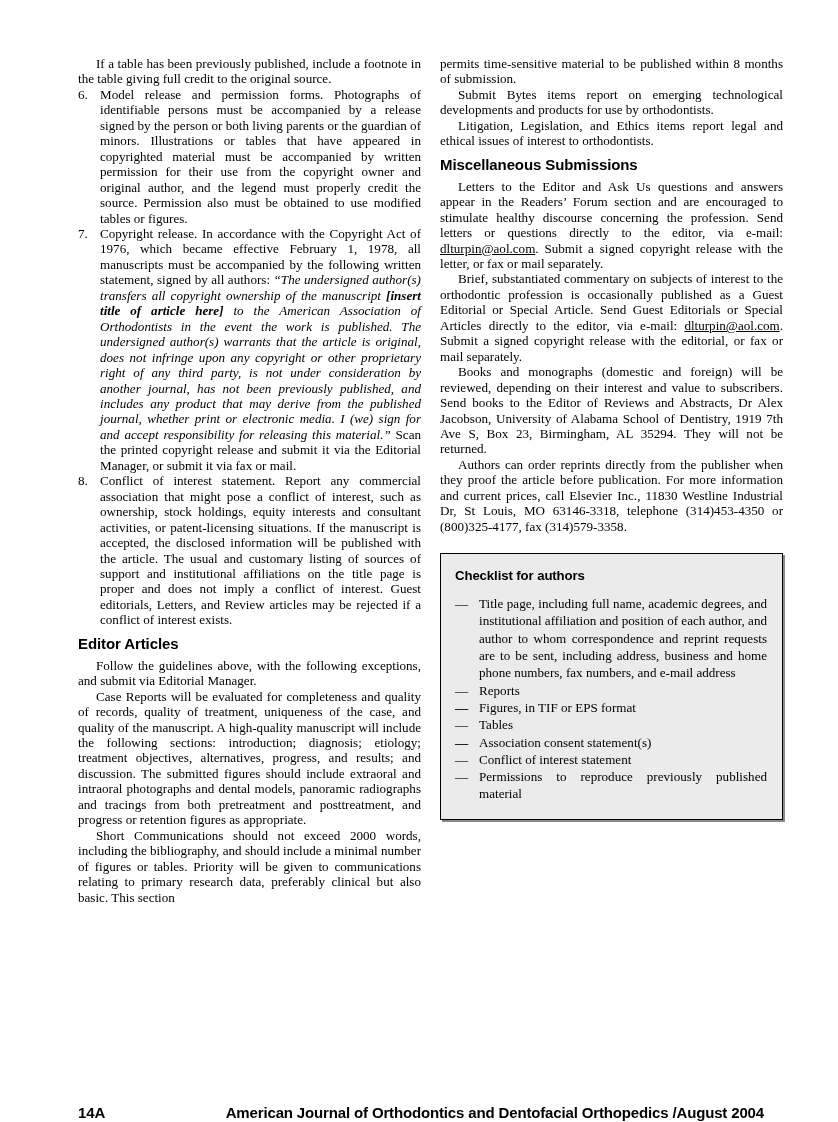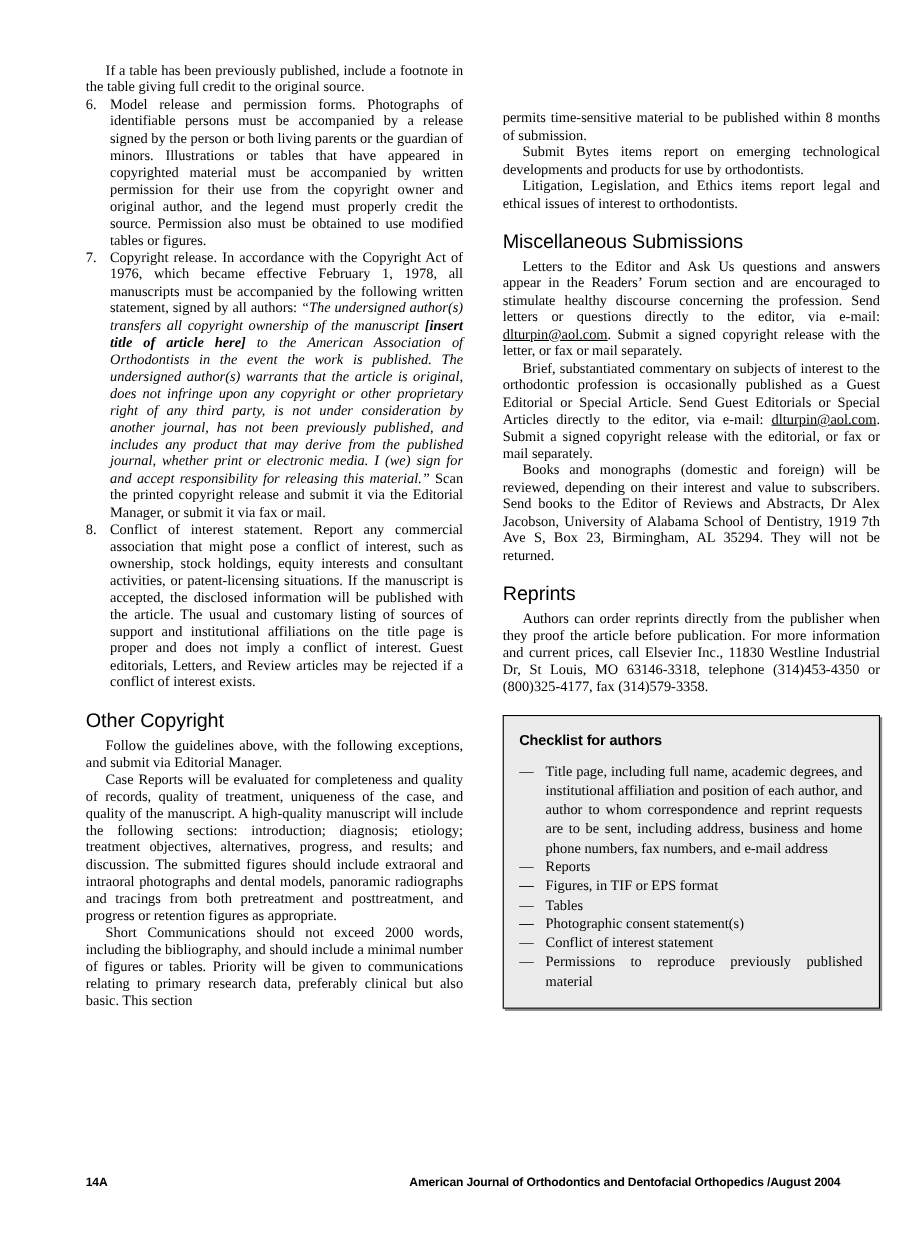--- a/index.html
+++ b/index.html
@@ -18,44 +18,44 @@
   .page {
     position: absolute;
     left: 0; top: 0;
     width: 838px;
     height: 1122px;
     box-sizing: border-box;
     padding: 56px 74px 0 78px;
   }
   .columns {
     display: flex;
-    gap: 36px;
-    align-items: flex-end;
+    gap: 19px;
+    align-items: flex-start;
   }
   .col {
     width: 343px;
     flex: 0 0 343px;
   }
   
   p {
     margin: 0;
     font-size: 13.1px;
     line-height: 15.45px;
     text-align: justify;
     text-justify: inter-word;
     hyphens: manual;
   }
   p.indent { text-indent: 18px; }
   p.noindent { text-indent: 0; }
   .sec-head {
     font-family: "Liberation Sans", "DejaVu Sans", sans-serif;
-    font-size: 18px;
-    font-weight: normal;
+    font-size: 15px;
+    font-weight: bold;
     line-height: 15px;
-    margin: 20px 0 7px 0;
+    margin: 8px 0 7px 0;
     letter-spacing: -0.1px;
   }
   
   ol.numlist {
     margin: 0;
     padding: 0;
     list-style: none;
   }
   ol.numlist > li {
     position: relative;
@@ -107,25 +107,25 @@
     position: absolute;
     left: 0;
     top: 0;
     width: 18px;
   }
   
   .footer {
     position: absolute;
     left: 78px;
     right: 74px;
-    top: 1038px;
+    top: 1073px;
     display: flex;
     align-items: baseline;
     font-family: "Liberation Sans", "DejaVu Sans", sans-serif;
-    font-size: 11px;
+    font-size: 15px;
     font-weight: bold;
     letter-spacing: -0.15px;
   }
   .footer .folio { flex: 0 0 auto; }
   .footer .journal { margin-left: auto; margin-top: 31px; }
 </style>
 </head>
 <body>
 
 <div class="page">
@@ -144,21 +144,21 @@
         <li>
           <span class="num">7.</span><span>Copyright release. In accordance with the Copyright Act of 1976, which became effective February 1, 1978, all manuscripts must be accompanied by the following written statement, signed by all authors: </span><span class="ital">“The undersigned author(s) transfers all copyright ownership of the manuscript </span><span class="ital bold">[insert title of article here]</span><span class="ital"> to the American Association of Orthodontists in the event the work is published. The undersigned author(s) warrants that the article is original, does not infringe upon any copyright or other proprietary right of any third party, is not under consideration by another journal, has not been previously published, and includes any product that may derive from the published journal, whether print or electronic media. I (we) sign for and accept responsibility for releasing this material.”</span><span> Scan the printed copyright release and submit it via the Editorial Manager, or submit it via fax or mail.</span>
         </li>
 
         <li>
           <span class="num">8.</span><span>Conflict of interest statement. Report any commercial association that might pose a conflict of interest, such as ownership, stock holdings, equity interests and consultant activities, or patent-licensing situations. If the manuscript is accepted, the disclosed information will be published with the article. The usual and customary listing of sources of support and institutional affiliations on the title page is proper and does not imply a conflict of interest. Guest editorials, Letters, and Review articles may be rejected if a conflict of interest exists.</span>
         </li>
 
       </ol>
 
-      <h2 class="sec-head">Other Copyright</h2>
+      <h2 class="sec-head">Editor Articles</h2>
 
       <p class="indent">Follow the guidelines above, with the following exceptions, and submit via Editorial Manager.</p>
       <p class="indent">Case Reports will be evaluated for completeness and quality of records, quality of treatment, uniqueness of the case, and quality of the manuscript. A high-quality manuscript will include the following sections: introduction; diagnosis; etiology; treatment objectives, alternatives, progress, and results; and discussion. The submitted figures should include extraoral and intraoral photographs and dental models, panoramic radiographs and tracings from both pretreatment and posttreatment, and progress or retention figures as appropriate.</p>
       <p class="indent">Short Communications should not exceed 2000 words, including the bibliography, and should include a minimal number of figures or tables. Priority will be given to communications relating to primary research data, preferably clinical but also basic. This section</p>
 
     </div>
 
     <div class="col">
 
       <p class="noindent">permits time-sensitive material to be published within 8 months of submission.</p>
@@ -167,21 +167,20 @@
       <p class="indent">Litigation, Legislation, and Ethics items report legal and ethical issues of interest to orthodontists.</p>
 
       <h2 class="sec-head">Miscellaneous Submissions</h2>
 
       <p class="indent"><span>Letters to the Editor and Ask Us questions and answers appear in the Readers’ Forum section and are encouraged to stimulate healthy discourse concerning the profession. Send letters or questions directly to the editor, via e-mail: </span><span class="ulink">dlturpin@aol.com</span><span>. Submit a signed copyright release with the letter, or fax or mail separately.</span></p>
 
       <p class="indent"><span>Brief, substantiated commentary on subjects of interest to the orthodontic profession is occasionally published as a Guest Editorial or Special Article. Send Guest Editorials or Special Articles directly to the editor, via e-mail: </span><span class="ulink">dlturpin@aol.com</span><span>. Submit a signed copyright release with the editorial, or fax or mail separately.</span></p>
 
       <p class="indent">Books and monographs (domestic and foreign) will be reviewed, depending on their interest and value to subscribers. Send books to the Editor of Reviews and Abstracts, Dr Alex Jacobson, University of Alabama School of Dentistry, 1919 7th Ave S, Box 23, Birmingham, AL 35294. They will not be returned.</p>
 
-      <h2 class="sec-head">Reprints</h2>
 
       <p class="indent">Authors can order reprints directly from the publisher when they proof the article before publication. For more information and current prices, call Elsevier Inc., 11830 Westline Industrial Dr, St Louis, MO 63146-3318, telephone (314)453-4350 or (800)325-4177, fax (314)579-3358.</p>
 
       <div class="checkbox-panel">
         <div class="panel-title">Checklist for authors</div>
         <ul class="checklist">
           <li>
             <span class="dash">—</span><span>Title page, including full name, academic degrees, and institutional affiliation and position of each author, and author to whom correspondence and reprint requests are to be sent, including address, business and home phone numbers, fax numbers, and e-mail address</span>
           </li>
           <li>
@@ -193,21 +192,21 @@
           <li>
             <span class="dash">—</span><span>Figures, in TIF or EPS format</span>
           </li>
           <li>
             <span class="dash">—</span><span>Tables</span>
           </li>
           <li>
             <span class="dash">—</span>
           </li>
           <li>
-            <span class="dash">—</span><span>Photographic consent statement(s)</span>
+            <span class="dash">—</span><span>Association consent statement(s)</span>
           </li>
           <li>
             <span class="dash">—</span><span>Conflict of interest statement</span>
           </li>
           <li>
             <span class="dash">—</span><span>Permissions to reproduce previously published material</span>
           </li>
         </ul>
       </div>
 

